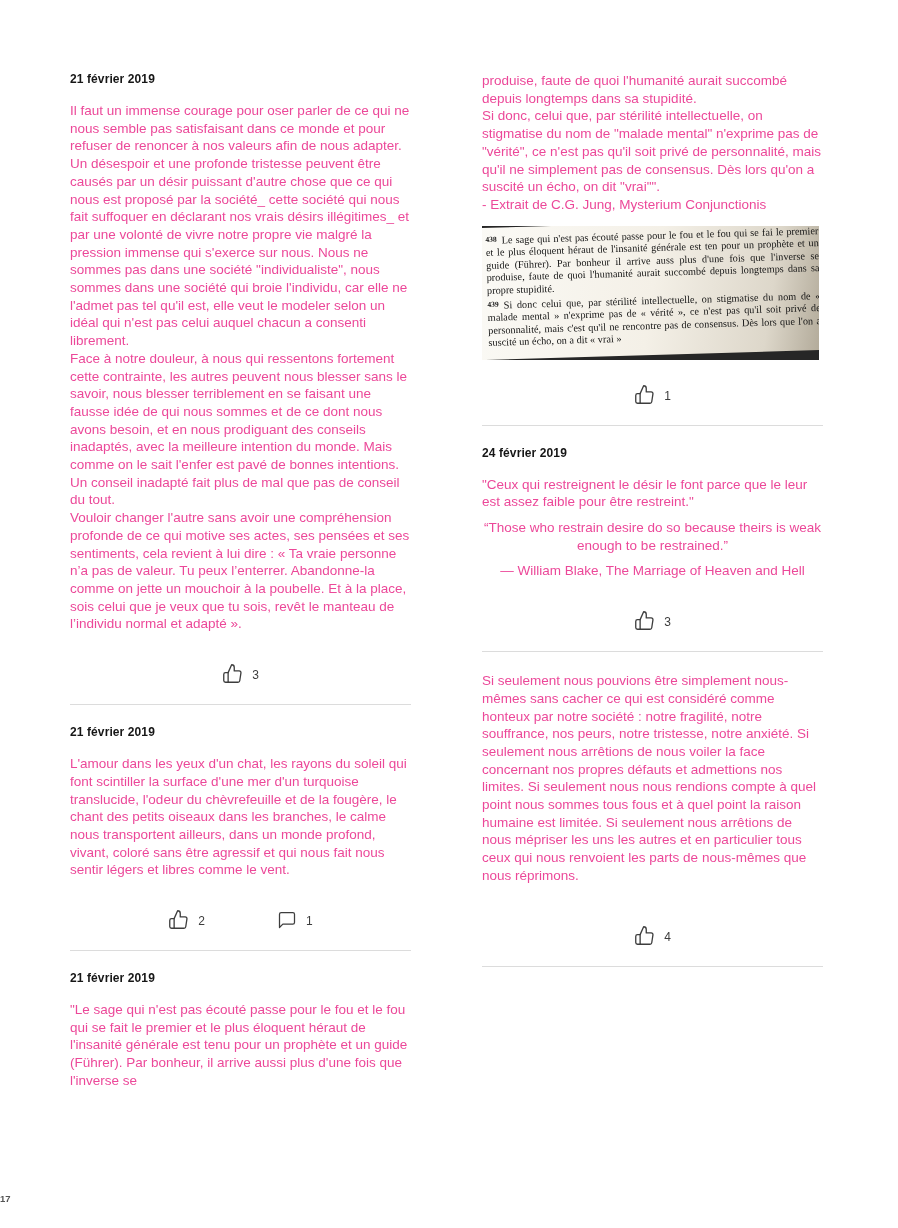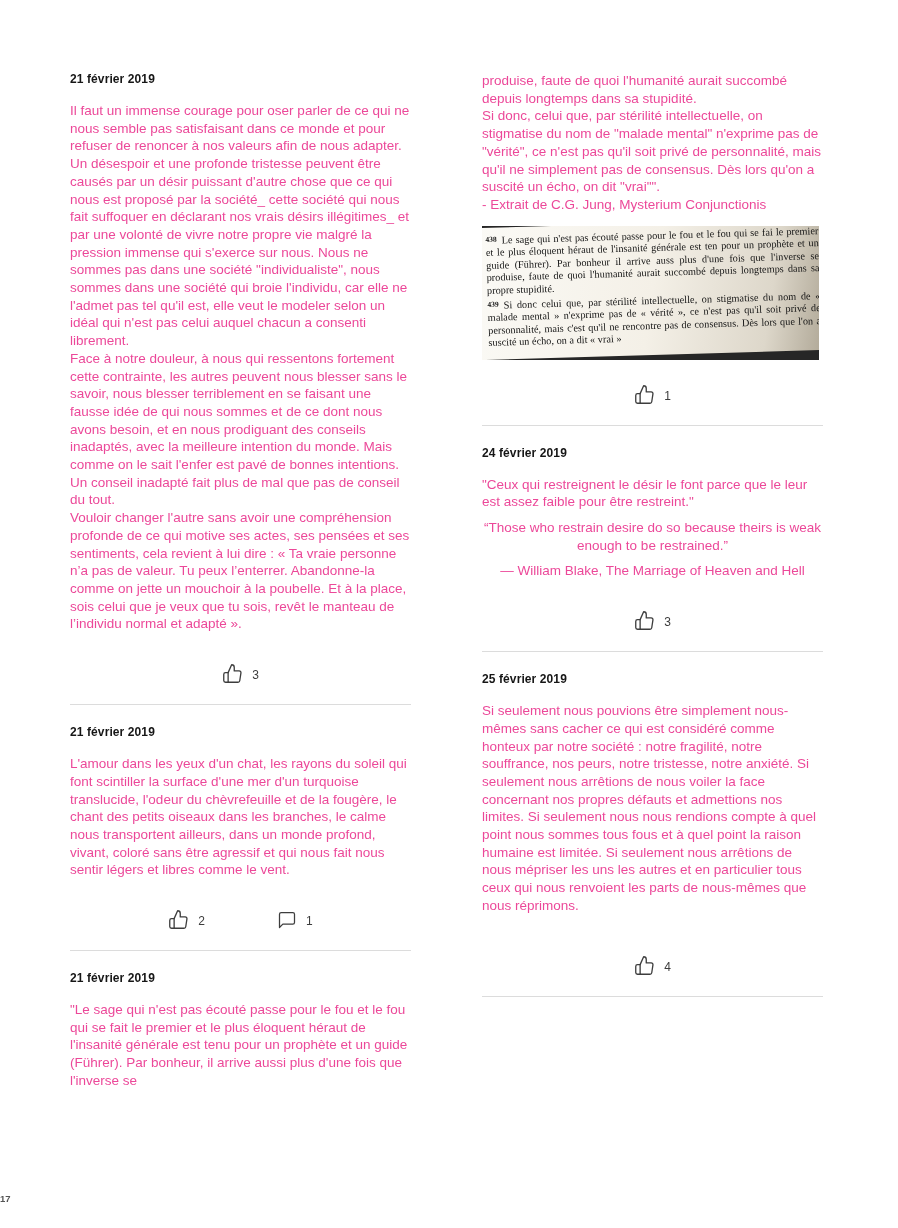--- a/index.html
+++ b/index.html
@@ -184,21 +184,20 @@
               <path d="M14 9V5a3 3 0 0 0-3-3l-4 9v11h11.28a2 2 0 0 0 2-1.7l1.38-9a2 2 0 0 0-2-2.3z"></path>
               <path d="M7 22H4a2 2 0 0 1-2-2v-7a2 2 0 0 1 2-2h3"></path>
             </svg>
           <span class="count">3</span>
         </div>
       </div>
       <hr class="divider">
     </section>
 
     <section class="post">
-      <h3 class="post-date">25 février 2019</h3>
       <div class="post-body">
         <p>Si seulement nous pouvions être simplement nous-mêmes sans cacher ce qui est considéré comme honteux par notre société : notre fragilité, notre souffrance, nos peurs, notre tristesse, notre anxiété. Si seulement nous arrêtions de nous voiler la face concernant nos propres défauts et admettions nos limites. Si seulement nous nous rendions compte à quel point nous sommes tous fous et à quel point la raison humaine est limitée. Si seulement nous arrêtions de nous mépriser les uns les autres et en particulier tous ceux qui nous renvoient les parts de nous-mêmes que nous réprimons.</p>
       </div>
       <div class="reactions" style="margin-top:40px;">
         <div class="reaction">
           <svg width="21" height="21" viewBox="0 0 24 24" fill="none" stroke="#3d3d3d" stroke-width="1.5" stroke-linecap="round" stroke-linejoin="round">
               <path d="M14 9V5a3 3 0 0 0-3-3l-4 9v11h11.28a2 2 0 0 0 2-1.7l1.38-9a2 2 0 0 0-2-2.3z"></path>
               <path d="M7 22H4a2 2 0 0 1-2-2v-7a2 2 0 0 1 2-2h3"></path>
             </svg>
           <span class="count">4</span>

